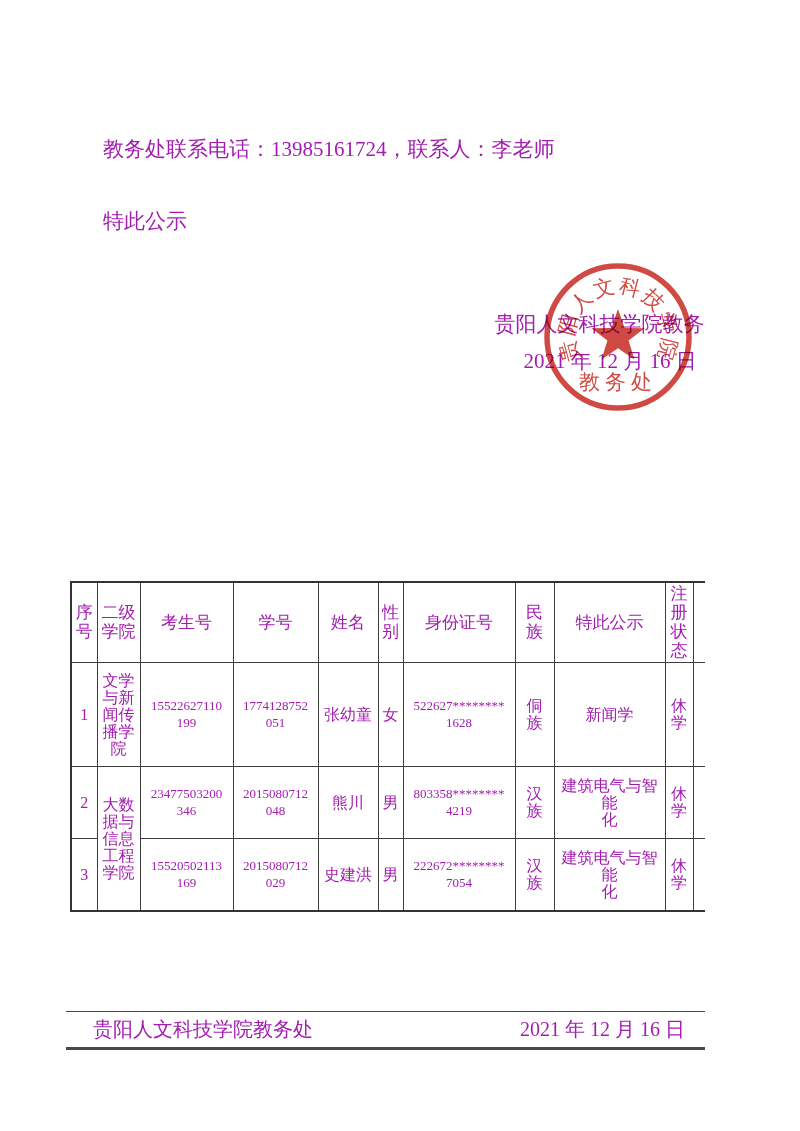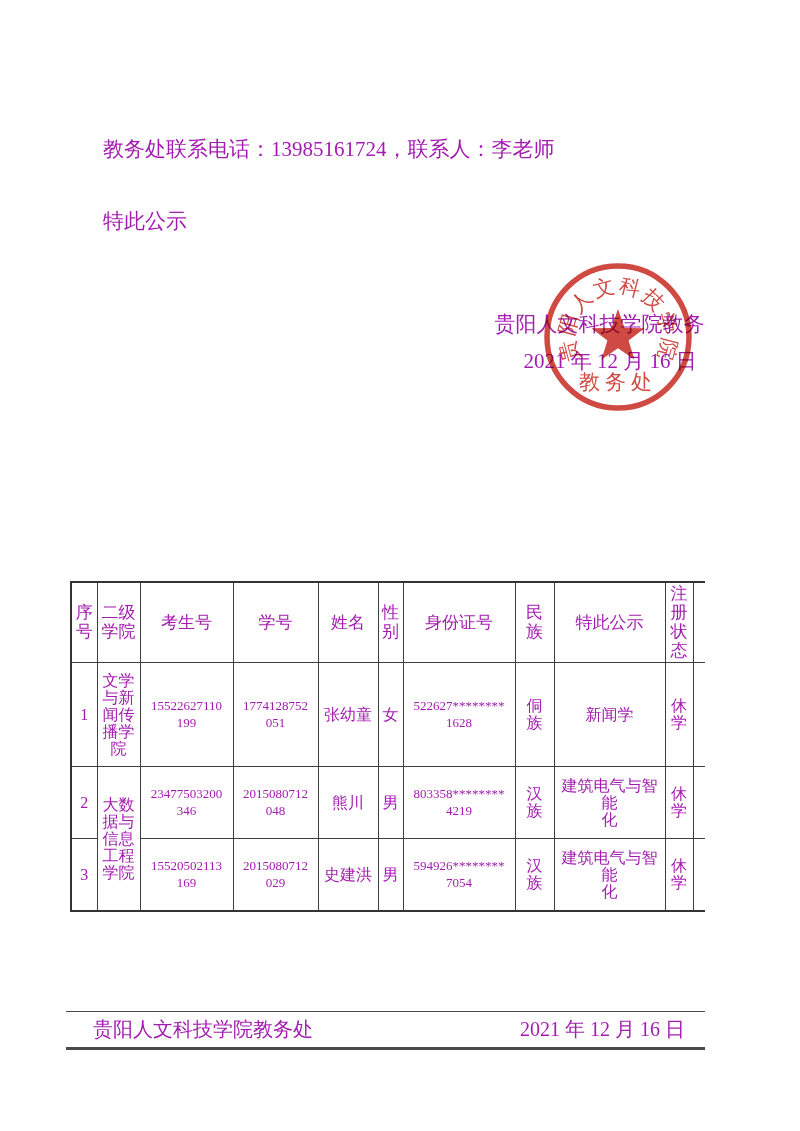--- a/index.html
+++ b/index.html
@@ -213,21 +213,21 @@
         <td class="zh"></td>
       </tr>
       <tr class="r3">
         <td class="zh">3</td>
         <td class="num">15520502113
 169</td>
         <td class="num">2015080712
 029</td>
         <td class="zh">史建洪</td>
         <td class="zh">男</td>
-        <td class="num">594926********
+        <td class="num">222672********
 7054</td>
         <td class="zh stack">汉
 族</td>
         <td class="zh">建筑电气与智能
 化</td>
         <td class="zh stack">休
 学</td>
         <td class="zh"></td>
       </tr>
     </tbody>

